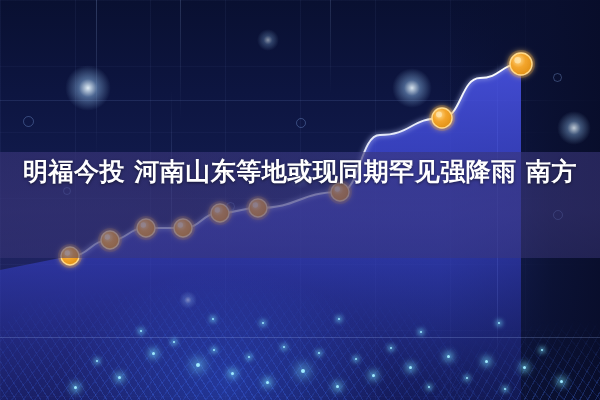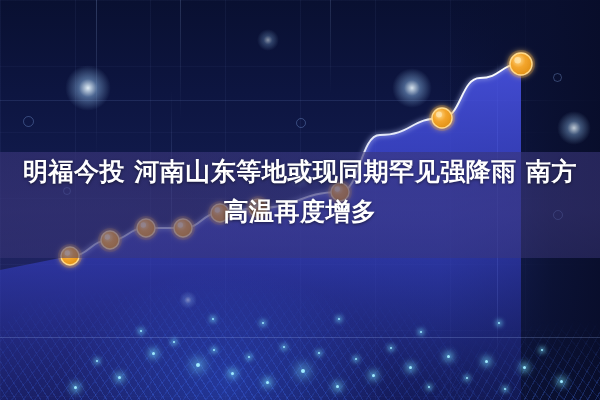--- a/index.html
+++ b/index.html
@@ -81,21 +81,21 @@
     background:radial-gradient(ellipse at 50% 60%, rgba(50,90,230,.40) 0%, rgba(30,60,180,0) 70%);
   }
 
   
   .headband{
     position:absolute;left:0;top:152px;width:600px;height:106px;
     background:linear-gradient(180deg, rgba(56,52,118,.62) 0%, rgba(60,55,122,.58) 55%, rgba(58,54,120,.50) 100%);
   }
   .headline{
     position:absolute;left:0;top:152px;width:600px;height:106px;
-    display:flex;flex-direction:column;align-items:center;justify-content:flex-start;
+    display:flex;flex-direction:column;align-items:center;justify-content:space-between;
     text-align:center;color:#ffffff;
     font-weight:bold;font-size:25px;line-height:40px;
     letter-spacing:.5px;
     text-shadow:0 1px 3px rgba(0,0,0,.55);
     padding:0 8px;box-sizing:border-box;
   }
   .headline .l1,.headline .l2{display:block;white-space:nowrap;}
 </style>
 </head>
 <body>
@@ -228,16 +228,15 @@
       <div class="spark" style="left: 262px; top: 322px; width: 2px; height: 2px; box-shadow: rgba(120, 230, 255, 0.8) 0px 0px 5.2px 1.8px;"></div>
       <div class="spark" style="left: 338px; top: 318px; width: 2px; height: 2px; box-shadow: rgba(120, 230, 255, 0.8) 0px 0px 5.2px 1.8px;"></div>
       <div class="spark" style="left: 420px; top: 331px; width: 2px; height: 2px; box-shadow: rgba(120, 230, 255, 0.8) 0px 0px 5.2px 1.8px;"></div>
       <div class="spark" style="left: 498px; top: 322px; width: 2px; height: 2px; box-shadow: rgba(120, 230, 255, 0.8) 0px 0px 5.2px 1.8px;"></div>
       <div class="spark" style="left: 212px; top: 318px; width: 2px; height: 2px; box-shadow: rgba(120, 230, 255, 0.8) 0px 0px 5.2px 1.8px;"></div>
     </div>
 
   <div class="headband"></div>
   <div class="headline">
     <span class="l1">明福今投 河南山东等地或现同期罕见强降雨 南方</span>
-    <span class="l2">高温再度增多</span>
   </div>
 
 </div>
 
 </body></html>

